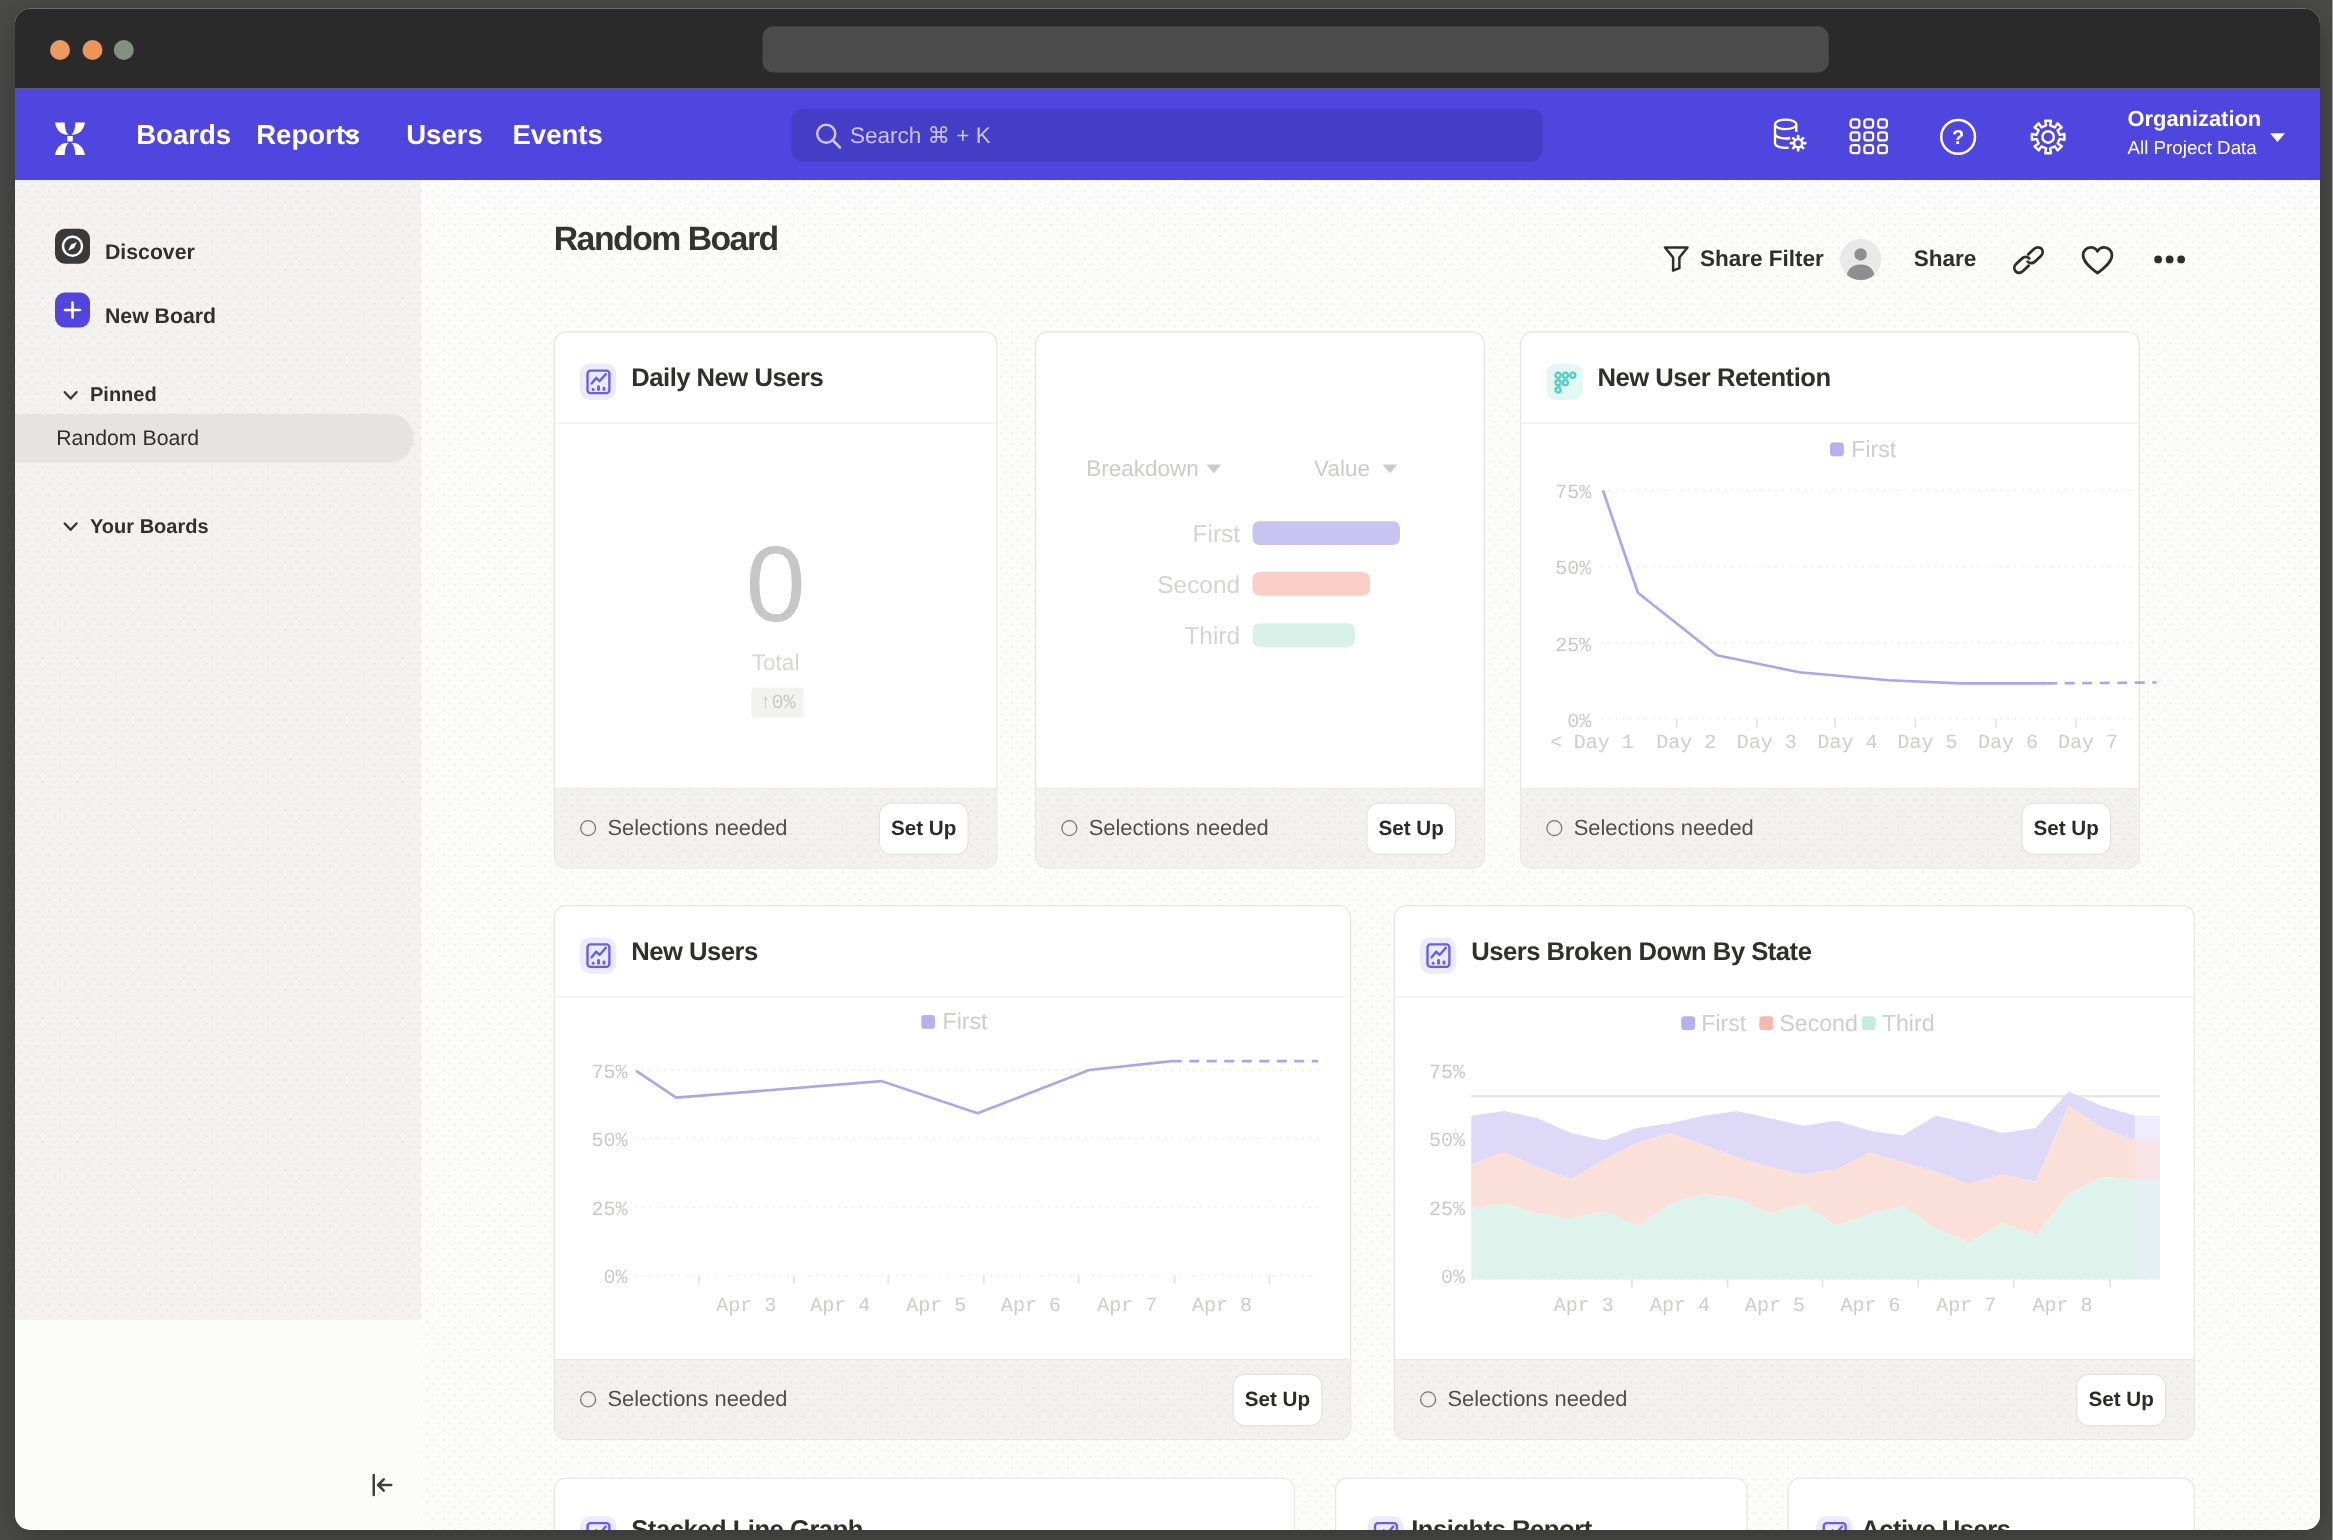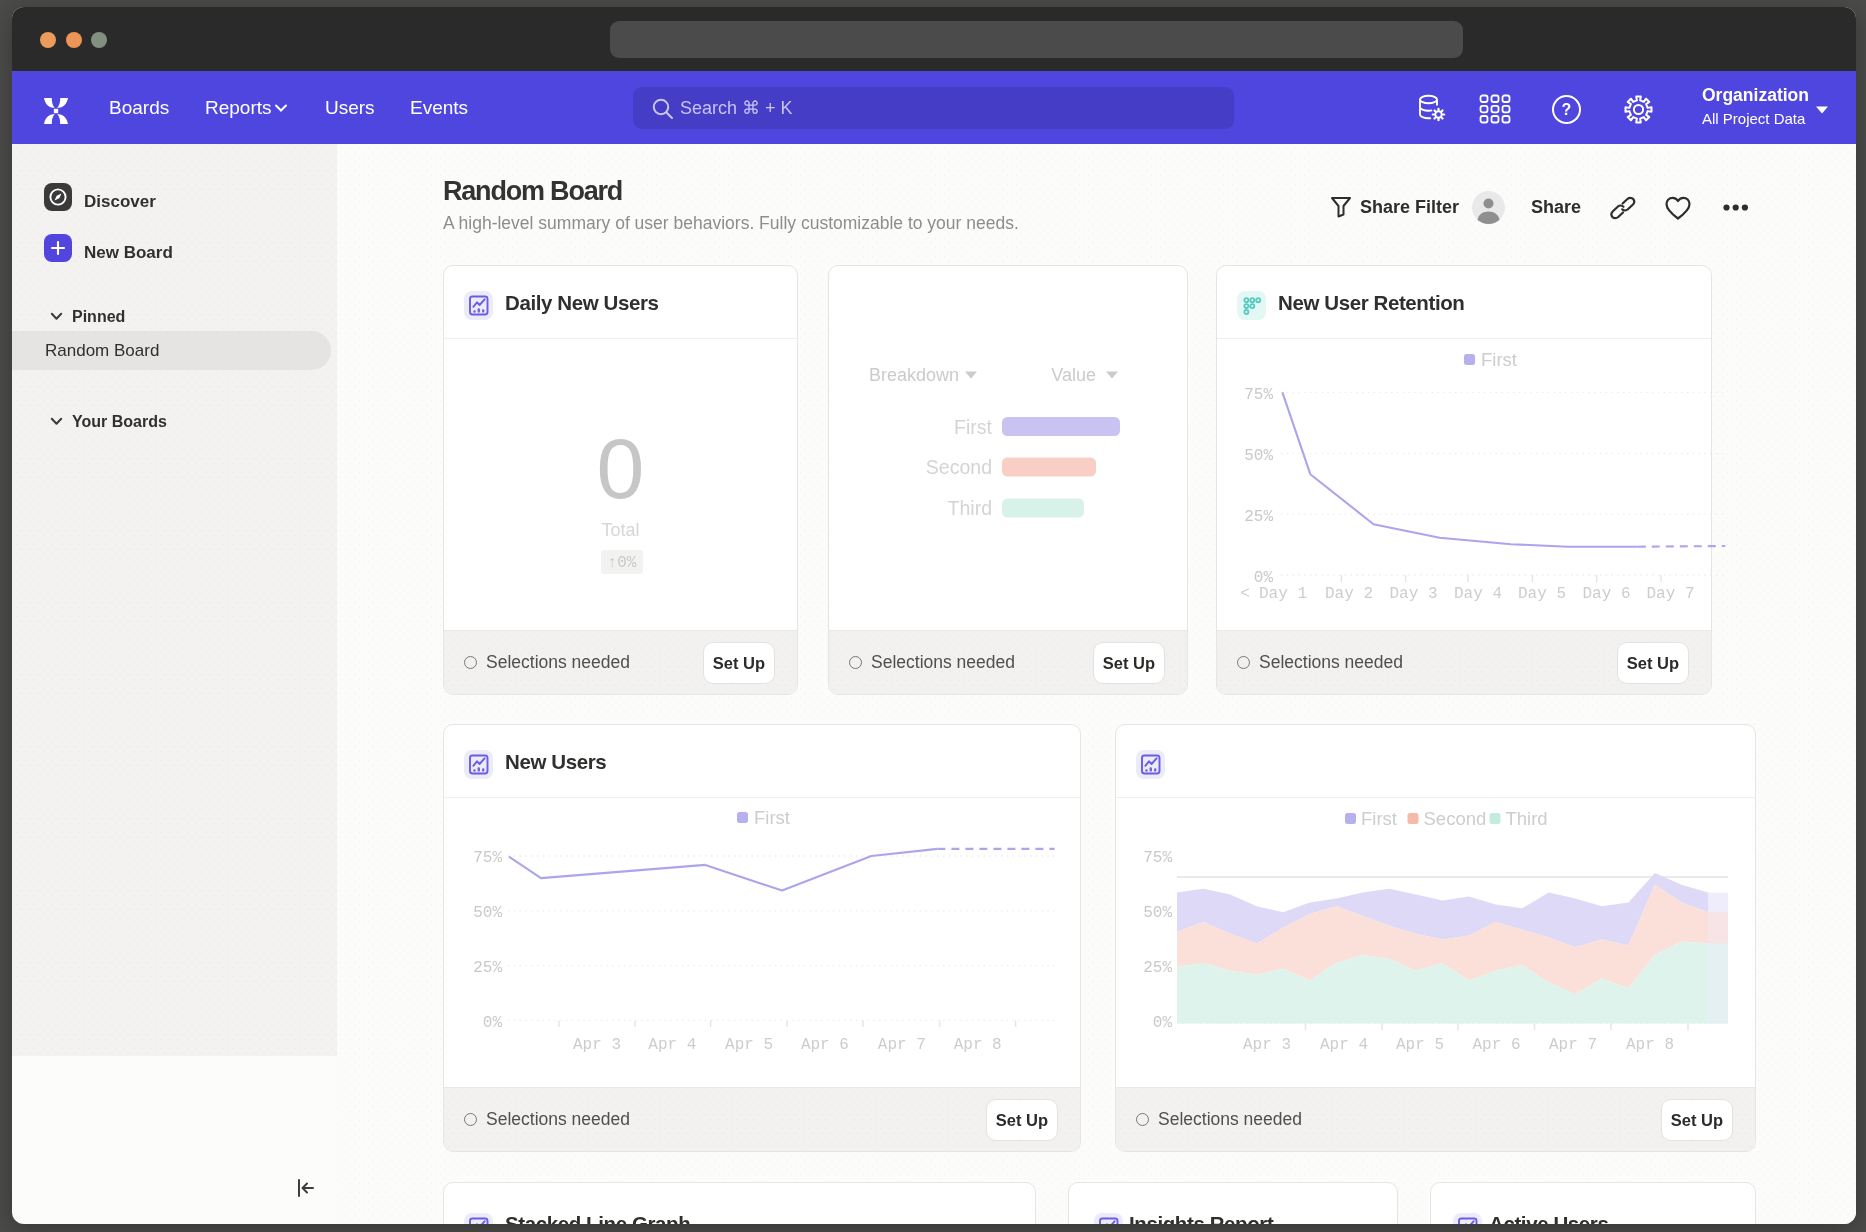--- a/index.html
+++ b/index.html
@@ -8,21 +8,21 @@
   .abs { position:absolute; }
   .window { position:absolute; left:12px; top:7px; width:1844px; height:1217px;
     border-radius:12px; overflow:hidden; background:#fcfcfb;
     box-shadow:0 5px 26px rgba(0,0,0,0.28); }
   
   .titlebar { position:absolute; left:0; top:0; width:100%; height:64px; background:#2a2a2a; }
   .tl { position:absolute; top:25px; width:16px; height:16px; border-radius:50%; }
   .urlbar { position:absolute; left:598px; top:14px; width:853px; height:37px; border-radius:9px; background:#4b4b4b; }
   
   .navbar { position:absolute; left:0; top:64px; width:100%; height:73px; background:#4f46df; }
-  .navlink { position:absolute; top:0; height:74px; line-height:73px; color:#fff; font-size:19px; font-weight:400; }
+  .navlink { position:absolute; top:0; height:74px; line-height:73px; color:#fff; font-size:22px; font-weight:700; }
   .searchbox { position:absolute; left:621px; top:16px; width:601px; height:42px; border-radius:9px; background:#453dc6; }
   .searchbox span { position:absolute; left:47px; top:0; line-height:42px; color:#c8c4f1; font-size:18px; }
   .orgtext { position:absolute; left:1690px; top:12px; color:#fff; }
   
   .sidebar { position:absolute; left:0; top:137px; width:325px; height:912px; background:#f3f2f0;
     background-image:radial-gradient(#e7e6e4 0.8px, transparent 1px), radial-gradient(#e7e6e4 0.8px, transparent 1px);
     background-size:9px 9px; background-position:0 0, 4.5px 4.5px; }
   .sideicon { position:absolute; left:32px; width:28px; height:28px; border-radius:8px; }
   .sidetext { position:absolute; left:72px; font-size:17px; font-weight:700; color:#30302e; }
   .secttext { position:absolute; left:60px; font-size:16px; font-weight:700; color:#30302e; }
@@ -158,21 +158,20 @@
         <path d="M1.8 1.8 L6.5 6.8 L11.2 1.8" stroke="#3b3b39" stroke-width="2" fill="none" stroke-linecap="round" stroke-linejoin="round"></path>
       </svg>
     <div class="secttext" style="top:269px;">Your Boards</div>
     <svg class="abs" style="left:284px;top:1034px;" width="20" height="20" viewBox="0 0 20 20">
       <path d="M3 2 L3 18 M17 10 L7 10 M11 5.5 L6.5 10 L11 14.5" stroke="#3d3d3b" stroke-width="2" fill="none" stroke-linecap="round" stroke-linejoin="round"></path>
     </svg>
   </div>
 
   <div class="main"></div>
   <h1 class="title">Random Board</h1>
-  <div class="subtitle">A high-level summary of user behaviors. Fully customizable to your needs.</div>
   <div id="boardactions">
     <svg class="abs" style="left:1318px;top:188px;" width="22" height="24" viewBox="0 0 22 24">
       <path d="M2 3 L20 3 L13.5 11 L13.5 19.5 L8.5 21.5 L8.5 11 Z" stroke="#2e2e2c" stroke-width="2" fill="none" stroke-linejoin="round"></path>
     </svg>
     <div class="abs" style="left:1348px;top:190px;font-size:18px;font-weight:700;color:#2e2e2c;">Share Filter</div>
     <div class="abs" style="left:1460px;top:184px;width:33px;height:33px;border-radius:50%;background:#e9e9e9;overflow:hidden;">
       <svg width="33" height="33" viewBox="0 0 33 33">
         <circle cx="16.5" cy="12.5" r="5" fill="#8f8f8f"></circle>
         <path d="M5 33 C5 24 10 20.5 16.5 20.5 C23 20.5 28 24 28 33 Z" fill="#8f8f8f"></path>
       </svg>
@@ -367,20 +366,21 @@
         <svg width="29" height="29" viewBox="0 0 29 29">
           <rect x="6" y="5.5" width="17.5" height="18" rx="2.4" stroke="#6b5ce6" stroke-width="1.9" fill="none"></rect>
           <path d="M9.3 15.8 L13 11.3 L15.6 14 L20.6 8.3" stroke="#6b5ce6" stroke-width="1.9" fill="none" stroke-linecap="round" stroke-linejoin="round"></path>
           <g fill="#7163e0">
                 <rect x="9.3" y="19.3" width="2.4" height="2.4" rx="1"></rect>
                 <rect x="13.6" y="17.2" width="2.4" height="4.5" rx="1.1"></rect>
                 <rect x="18" y="18.3" width="2.4" height="3.4" rx="1.1"></rect>
               </g>
         </svg>
       </div>
+      <div class="cardtitle">Users Broken Down By State</div>
     </div>
     <svg class="abs" style="left:0;top:73px;" width="641" height="291" viewBox="0 73 641 291">
       <rect x="229" y="88" width="11" height="11" rx="2.5" fill="#b7b0ee"></rect>
       <text x="245" y="99.5" font-family="Liberation Sans,sans-serif" font-size="18.5" fill="#cdcdcb">First</text>
       <rect x="291.5" y="88" width="11" height="11" rx="2.5" fill="#f6baab"></rect>
       <text x="307.5" y="99.5" font-family="Liberation Sans,sans-serif" font-size="18.5" fill="#cdcdcb">Second</text>
       <rect x="373.5" y="88" width="11" height="11" rx="2.5" fill="#c4ebdf"></rect>
       <text x="389.5" y="99.5" font-family="Liberation Sans,sans-serif" font-size="18.5" fill="#cdcdcb">Third</text>
       <g font-family="Liberation Mono,monospace" font-size="16" fill="#c9c9c7" text-anchor="end">
         <text x="56" y="137">75%</text>

